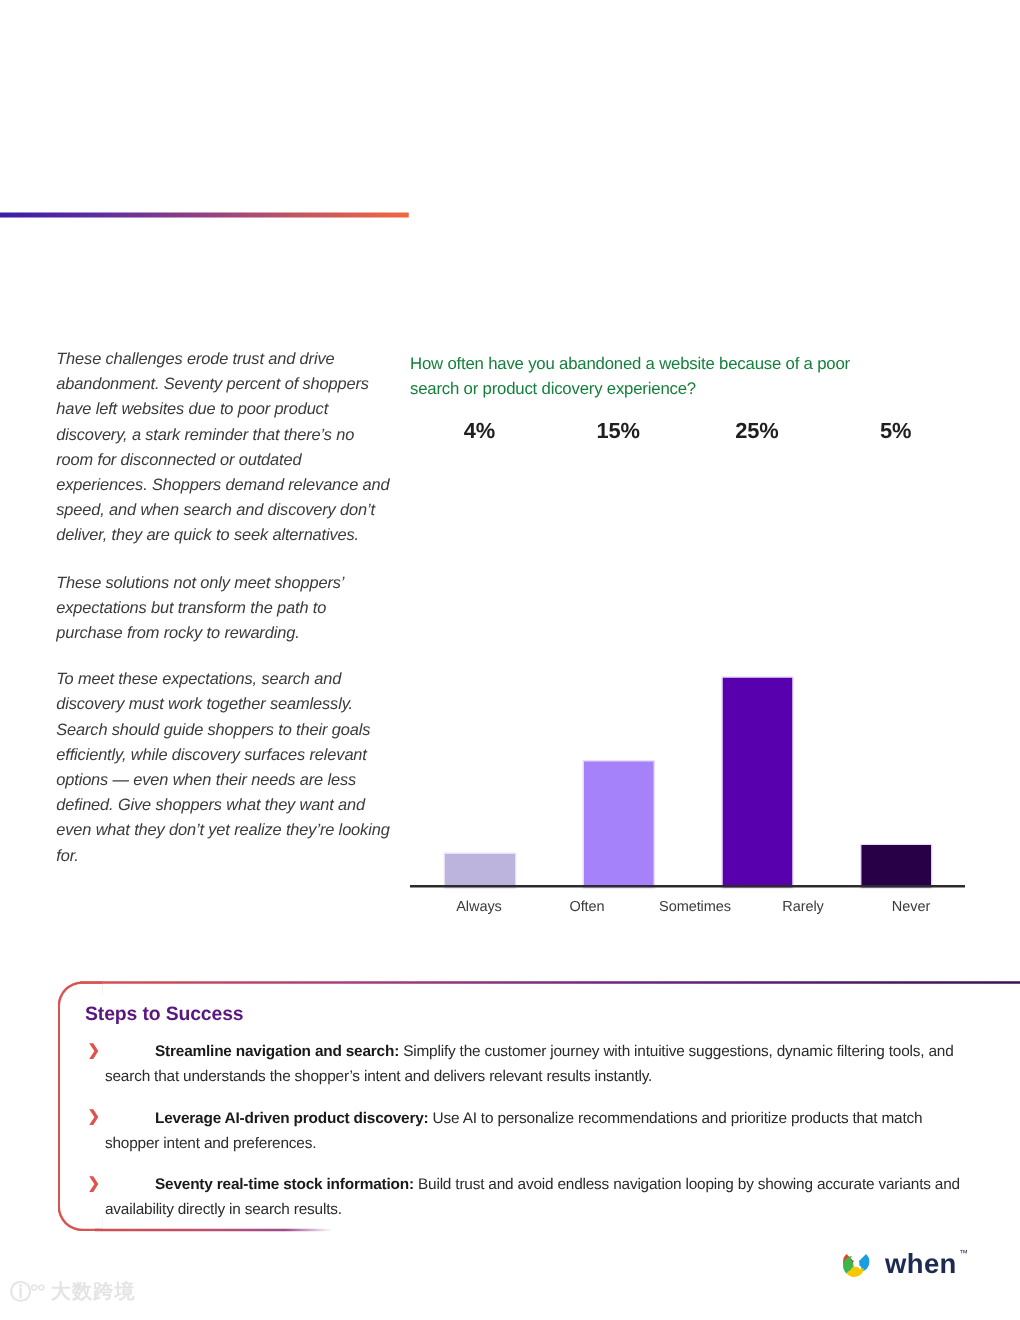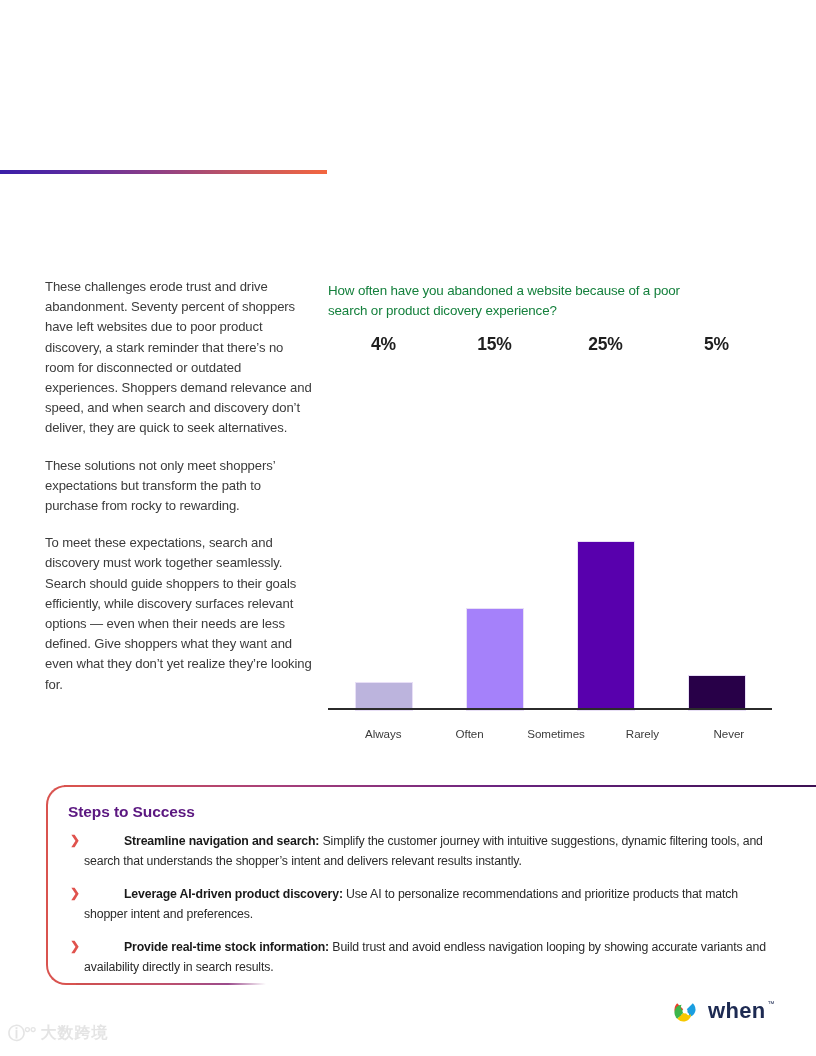--- a/index.html
+++ b/index.html
@@ -35,20 +35,21 @@
     left: 45px;
     top: 277px;
     width: 268px;
   }
   .body-col p {
     font-size: 13.1px;
     line-height: 20.2px;
     color: #3b3b3b;
     letter-spacing: -0.1px;
     margin-bottom: 17px;
+    font-style: italic;
   }
   .body-col p:last-child { margin-bottom: 0; }
 
   
   .chart {
     position: absolute;
     left: 328px;
     top: 281px;
     width: 444px;
   }
@@ -106,21 +107,21 @@
     width: 56px;
     outline: 1px solid rgba(230, 220, 245, 0.9);
   }
   .xlabels {
     position: absolute;
     left: 12px;
     right: 0;
     bottom: 0;
     height: 30px;
     display: flex;
-    align-items: flex-end;
+    align-items: center;
   }
   .xlabel {
     flex: 1 1 0;
     text-align: center;
     font-size: 11.6px;
     color: #3b3b3b;
     letter-spacing: -0.05px;
   }
 
   
@@ -319,21 +320,21 @@
       <div class="step">
         <span class="chev">❯</span>
         <div class="step-text">
           <b>Leverage AI-driven product discovery:</b><span> Use AI to personalize recommendations and prioritize products that match shopper intent and preferences.</span>
         </div>
       </div>
 
       <div class="step">
         <span class="chev">❯</span>
         <div class="step-text">
-          <b>Provide real-time stock information:</b><span> Build trust and avoid endless navigation looping by showing accurate variants and availability directly in search results.</span>
+          <b>Seventy real-time stock information:</b><span> Build trust and avoid endless navigation looping by showing accurate variants and availability directly in search results.</span>
         </div>
       </div>
     </div>
   </div>
 
   <div class="logo">
     <svg class="logo-mark" viewBox="0 0 100 100">
       <path d="M50 50 L22 22 Q8 36 14 54 Q20 70 38 72 Q28 58 50 50 Z" fill="#e8402a"></path>
       <path d="M50 50 L78 22 Q92 36 86 54 Q80 70 62 72 Q72 58 50 50 Z" fill="#1a9ee0"></path>
       <path d="M50 50 L22 78 Q36 92 54 86 Q70 80 72 62 Q58 72 50 50 Z" fill="#f6c800"></path>

